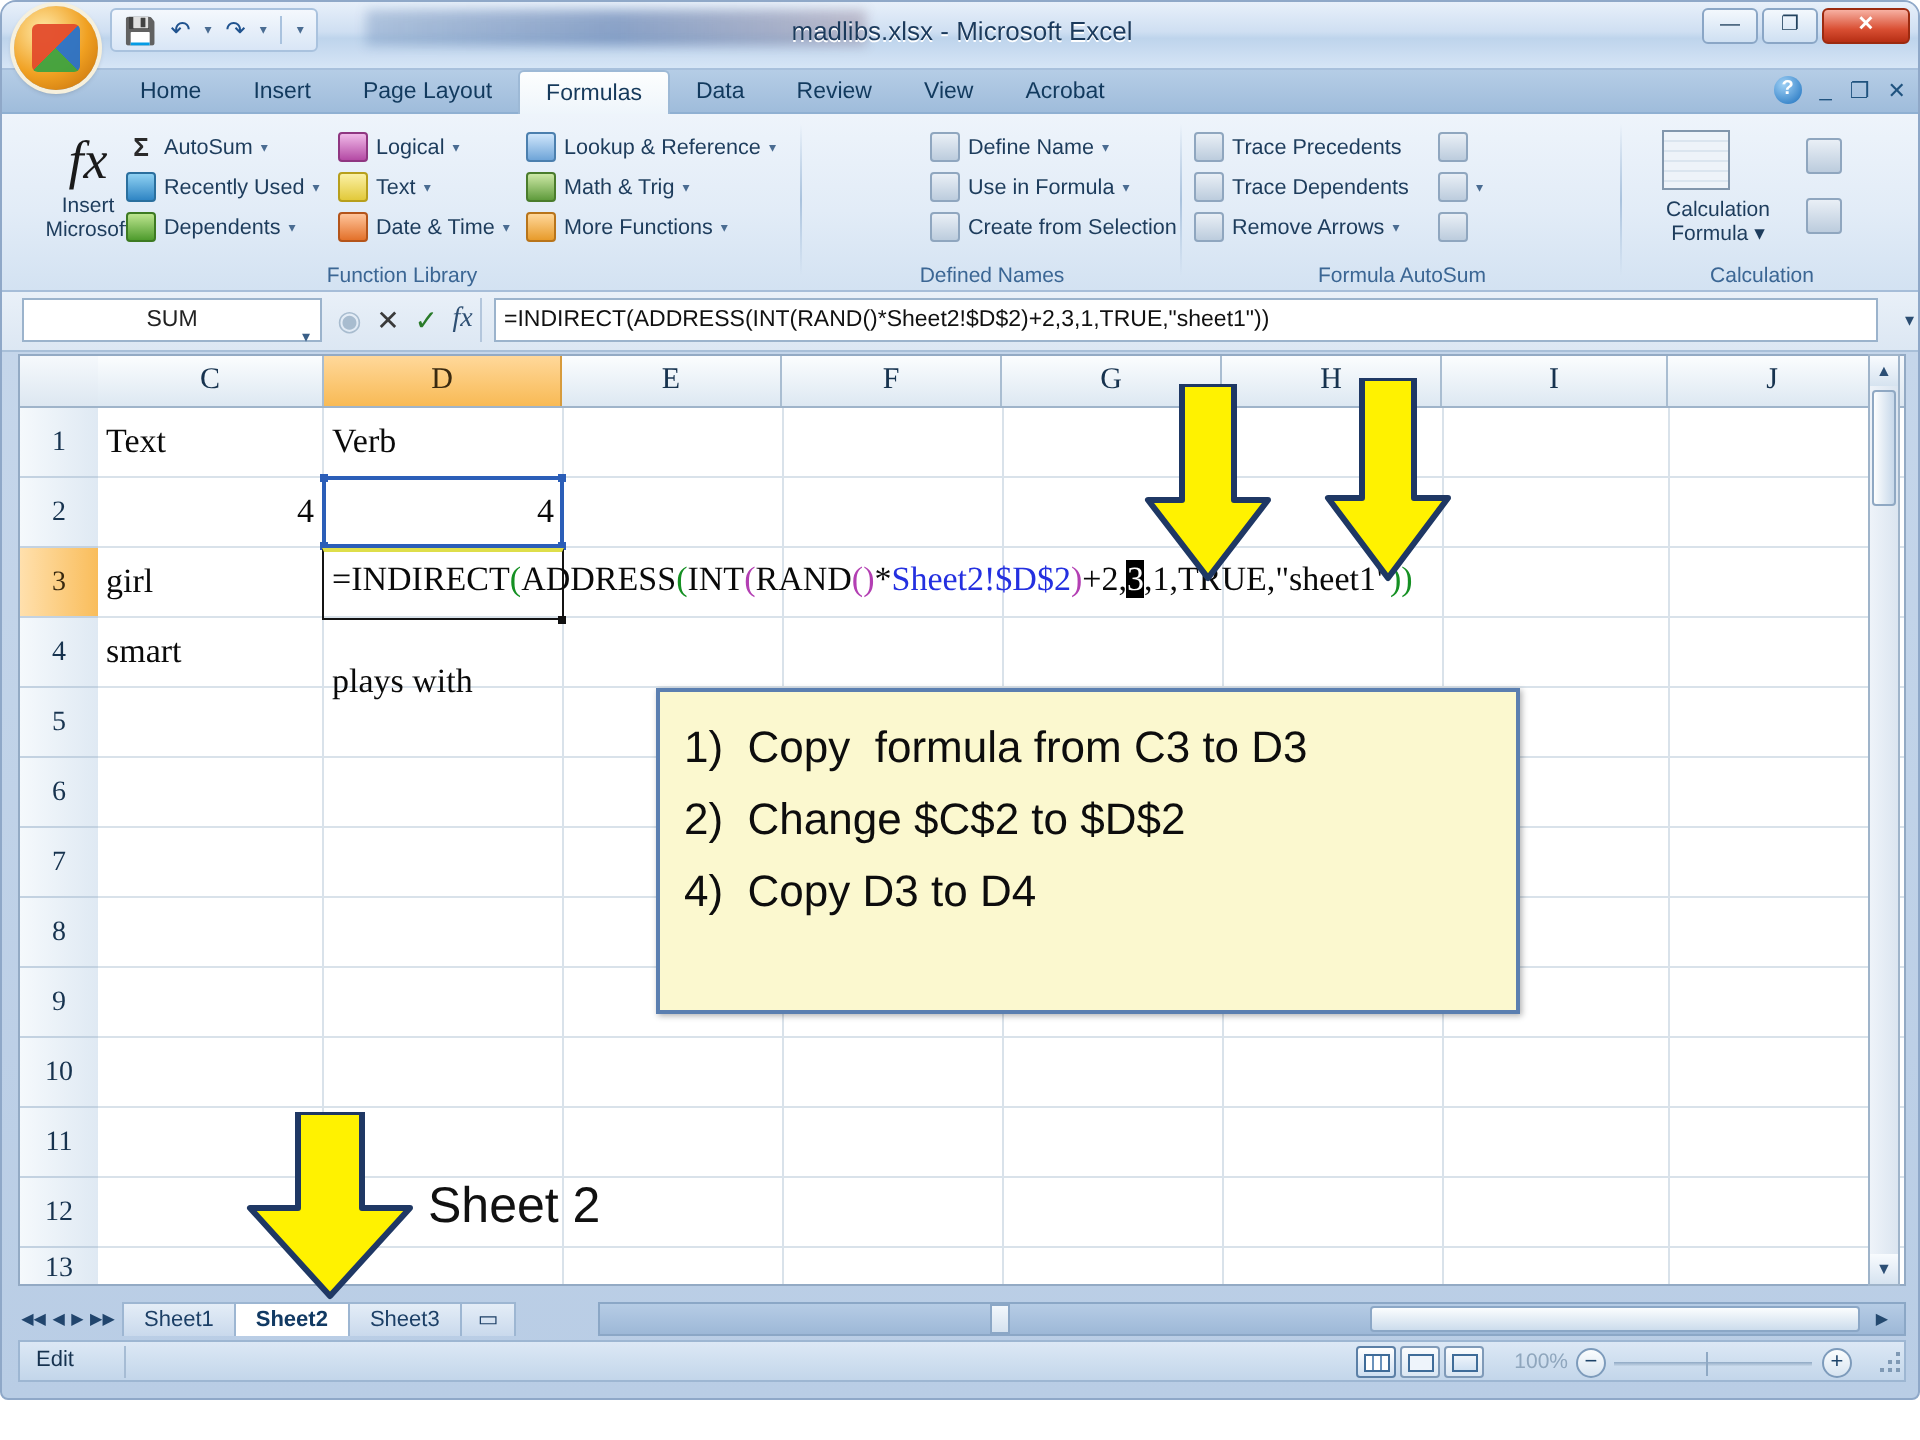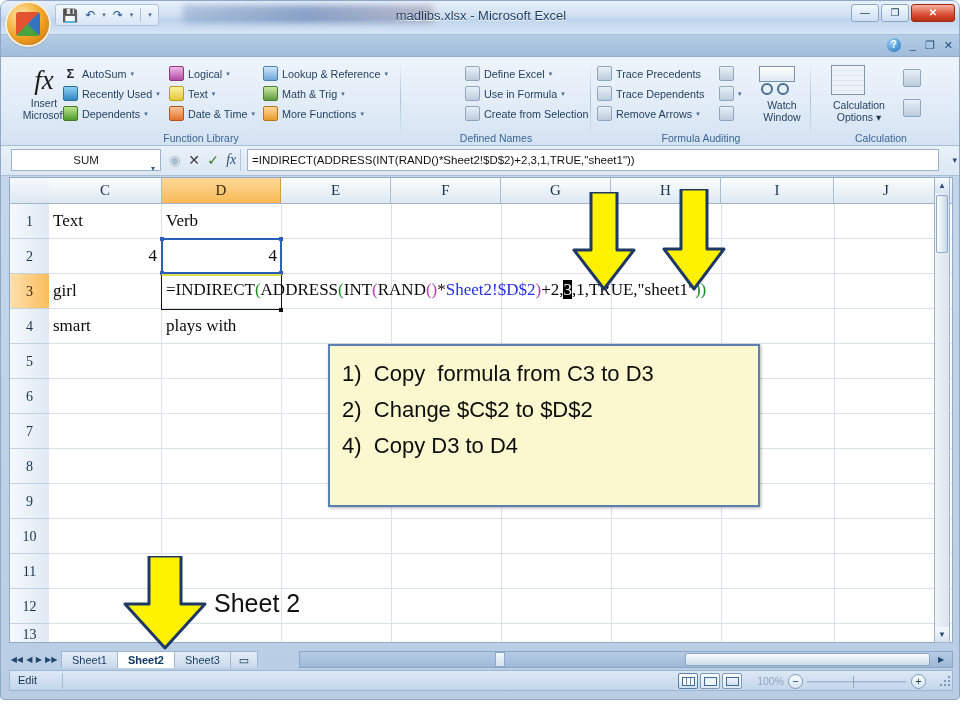--- a/index.html
+++ b/index.html
@@ -428,20 +428,30 @@
       <div class="winbtn">—</div>
       <div class="winbtn">❐</div>
       <div class="winbtn close">✕</div>
     </div>
   </div>
   <div class="officeorb">
     <div class="logo"></div>
   </div>
 
   <div class="tabbar">
+    <div class="tabs">
+      <div class="tab">Home</div>
+      <div class="tab">Insert</div>
+      <div class="tab">Page Layout</div>
+      <div class="tab active">Formulas</div>
+      <div class="tab">Data</div>
+      <div class="tab">Review</div>
+      <div class="tab">View</div>
+      <div class="tab">Acrobat</div>
+    </div>
     <div class="helpbtns">
       <div class="helpcircle">?</div>
       <span>_</span>
       <span>❐</span>
       <span>✕</span>
     </div>
   </div>
 
   <div class="ribbon">
 
@@ -500,21 +510,21 @@
         <span class="caret">▾</span>
       </div>
 
       <div class="gtitle">Function Library</div>
       <div class="gsep"></div>
     </div>
 
     <div class="rgroup" style="left:400px;width:190px">
       <div class="smallitem" style="left:64px;top:9px">
         <span class="si ic-grey"></span>
-        <span>Define Excel</span>
+        <span>Define Name</span>
         <span class="caret">▾</span>
       </div>
       <div class="smallitem" style="left:64px;top:29px">
         <span class="si ic-grey"></span>
         <span>Use in Formula</span>
         <span class="caret">▾</span>
       </div>
       <div class="smallitem" style="left:64px;top:49px">
         <span class="si ic-grey"></span>
         <span>Create from Selection</span>
@@ -540,40 +550,31 @@
       <div class="smallitem" style="left:128px;top:9px">
         <span class="si ic-grey"></span>
       </div>
       <div class="smallitem" style="left:128px;top:29px">
         <span class="si ic-grey"></span>
         <span class="caret">▾</span>
       </div>
       <div class="smallitem" style="left:128px;top:49px">
         <span class="si ic-grey"></span>
       </div>
-      <div class="bigbtn" style="left:160px;top:6px">
-        <span class="watchicon">
-          <span class="wtop"></span>
-            <span class="wg1"></span>
-            <span class="wg2"></span>
-        </span>
-        <span>Watch</span>
-        <span>Window</span>
-      </div>
-      <div class="gtitle">Formula Auditing</div>
+      <div class="gtitle">Formula AutoSum</div>
       <div class="gsep"></div>
     </div>
 
     <div class="rgroup" style="left:810px;width:140px">
       <div class="bigbtn" style="left:10px;top:6px;width:76px">
         <span class="calcicon">
             <span class="cbody"></span>
           </span>
         <span>Calculation</span>
-        <span>Options ▾</span>
+        <span>Formula ▾</span>
       </div>
       <div class="smallitem" style="left:92px;top:12px">
         <span class="si ic-grey" style="width:18px;height:18px"></span>
       </div>
       <div class="smallitem" style="left:92px;top:42px">
         <span class="si ic-grey" style="width:18px;height:18px"></span>
       </div>
       <div class="gtitle">Calculation</div>
     </div>
   </div>
@@ -645,21 +646,21 @@
       <div class="gline-h" style="top:349px"></div>
       <div class="gline-h" style="top:384px"></div>
       <div class="gline-h" style="top:419px"></div>
 
       <div class="cell" style="left:0px;top:0px;width:112px;height:34px">Text</div>
       <div class="cell" style="left:113px;top:0px;width:119px;height:34px">Verb</div>
       <div class="cell num" style="left:0px;top:35px;width:112px;height:34px">4</div>
       <div class="cell num" style="left:113px;top:35px;width:119px;height:34px">4</div>
       <div class="cell" style="left:0px;top:70px;width:112px;height:34px">girl</div>
       <div class="cell" style="left:0px;top:105px;width:112px;height:34px">smart</div>
-      <div class="cell" style="left:113px;top:105px;width:140px;height:34px">plays with</div>
+      <div class="cell" style="left:113px;top:120px;width:140px;height:34px">plays with</div>
 
       <div class="selbox" style="left:112px;top:34px;width:121px;height:36px">
         <span class="h tl"></span>
           <span class="h tr"></span>
           <span class="h bl"></span>
           <span class="h br"></span>
       </div>
 
       <div class="editbox" style="left:112px;top:70px;width:121px;height:36px"></div>
 

